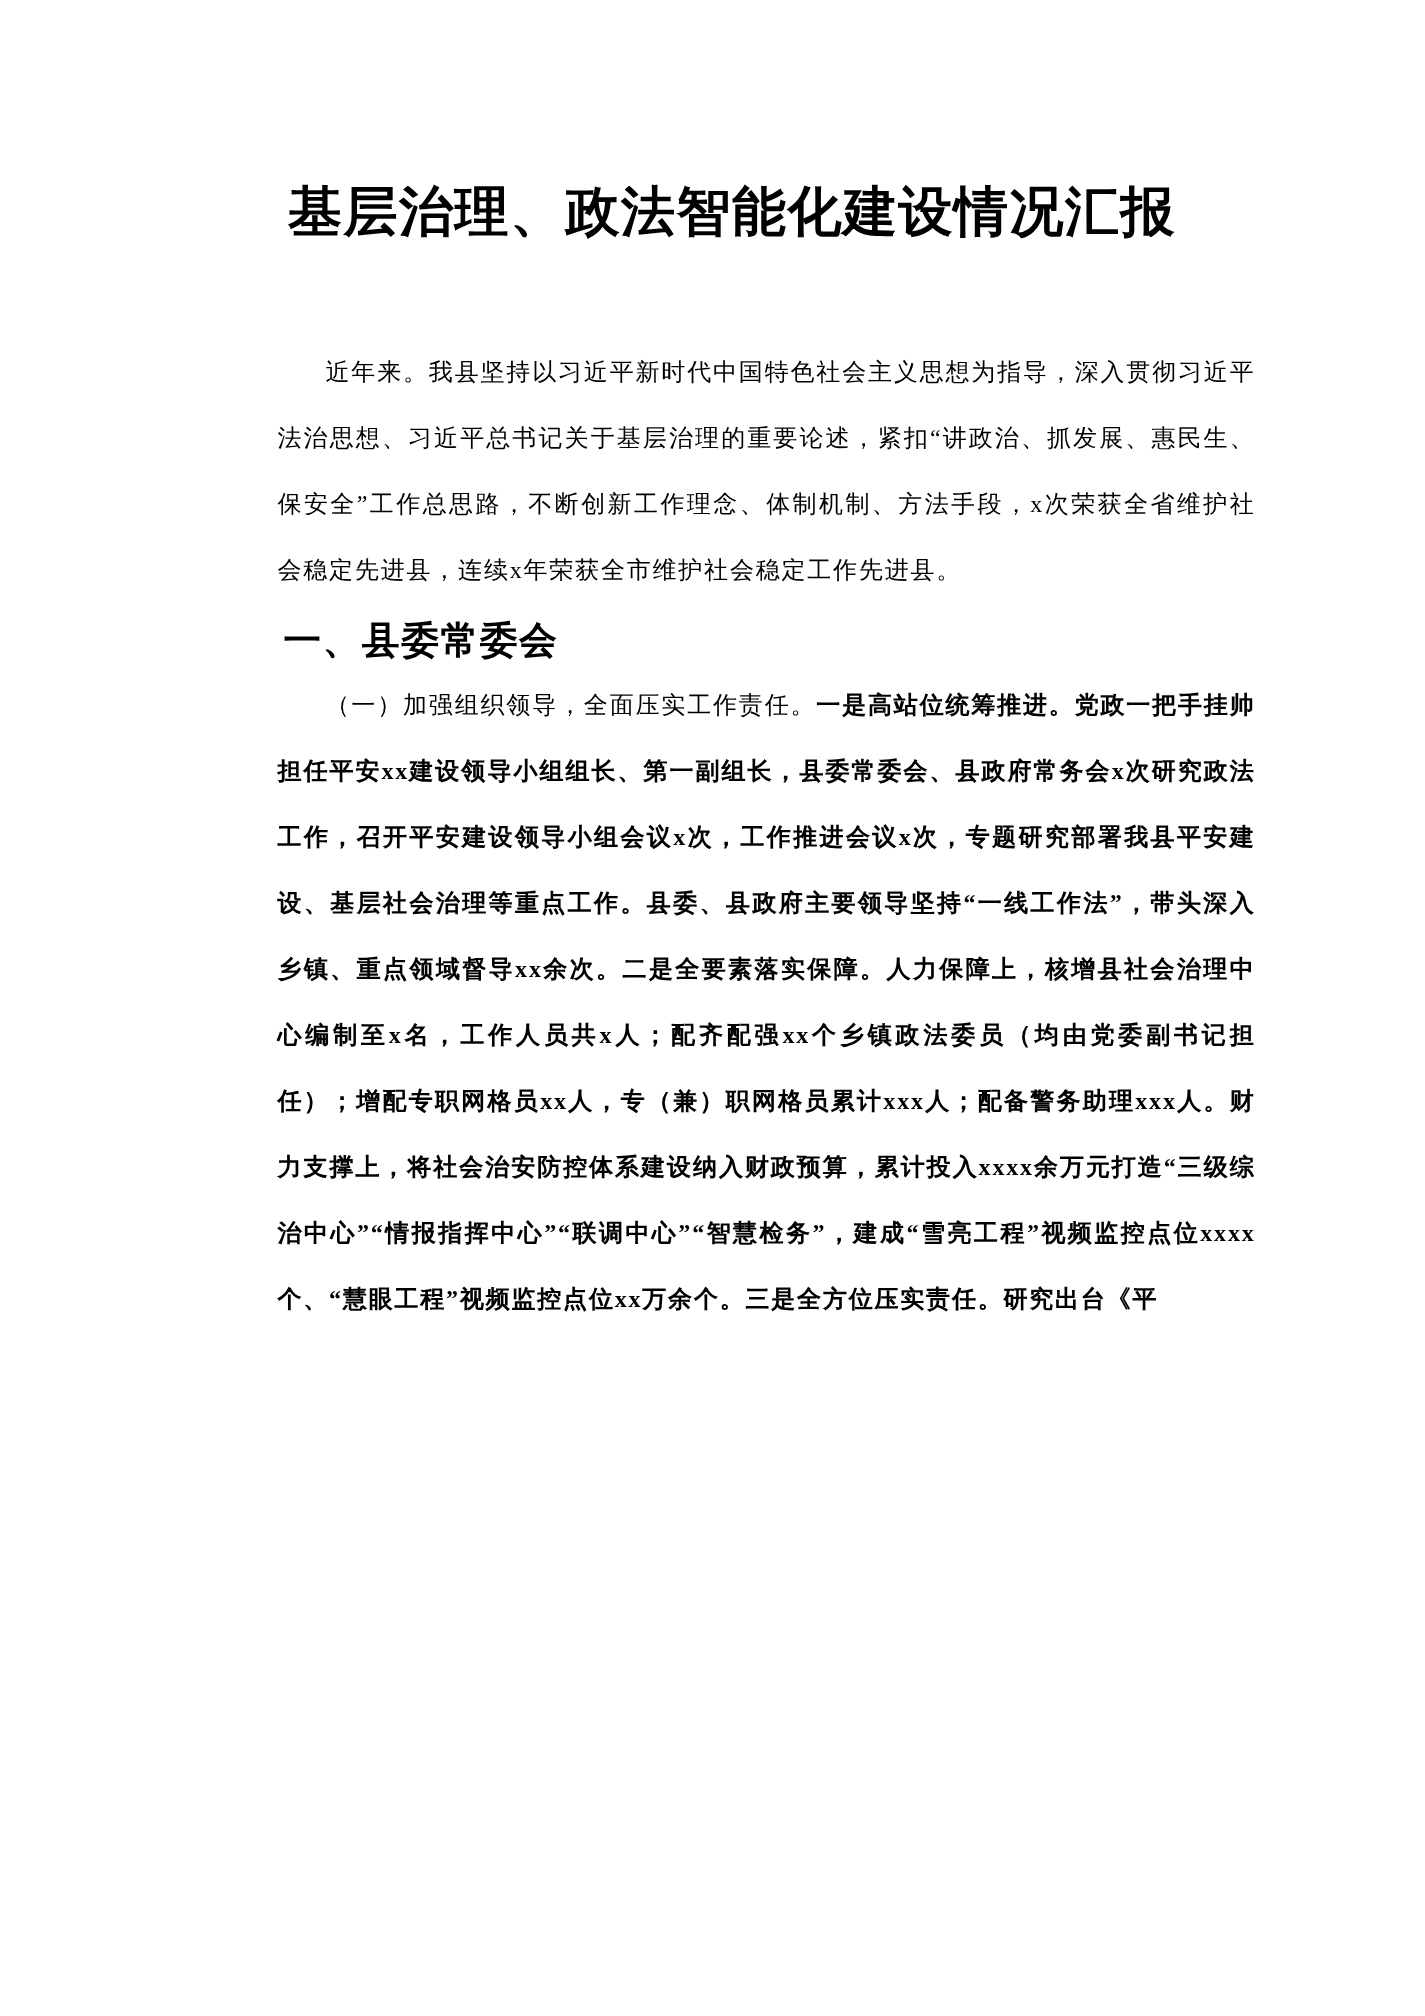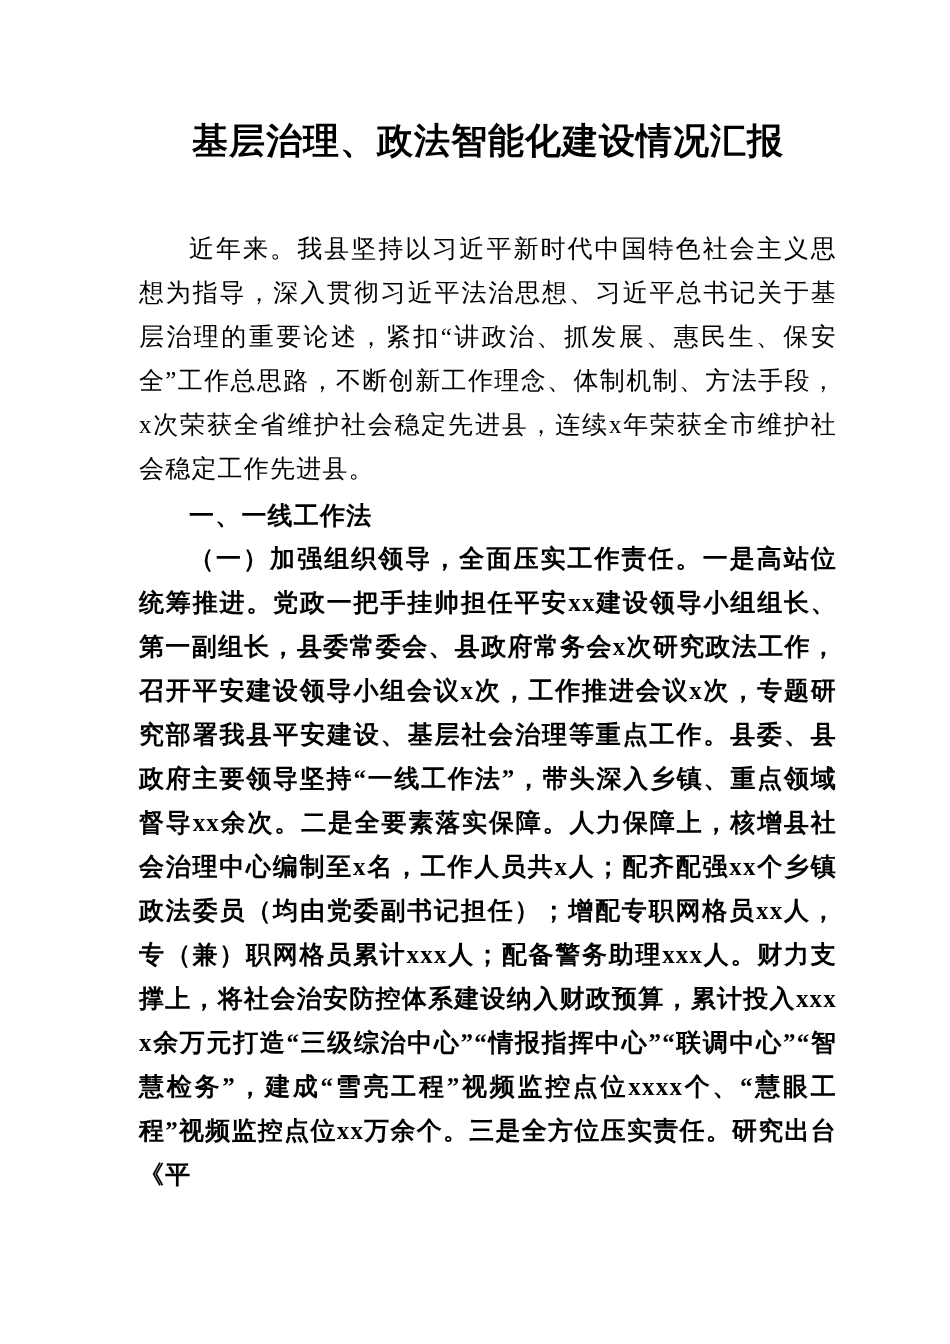--- a/index.html
+++ b/index.html
@@ -27,52 +27,53 @@
       font-size: 36px;
       font-weight: bold;
       text-align: center;
       letter-spacing: 1px;
       line-height: 1.3;
       margin-bottom: 62px;
       font-family: "Liberation Serif", "DejaVu Serif", serif;
     }
 
     .para {
-      font-size: 25px;
+      font-size: 16px;
       line-height: 44px;
       letter-spacing: 1.2px;
       text-align: justify;
       text-indent: 2em;
       word-break: break-all;
+      margin-left: 46px;
     }
 
     .section-heading {
       font-size: 25px;
       line-height: 44px;
       letter-spacing: 1.2px;
       font-weight: bold;
       text-indent: 2em;
       font-family: "Liberation Sans", "DejaVu Sans", sans-serif;
       margin-top: 2px;
     }
 
     .para-lead {
-      font-weight: bold;
+      font-weight: normal;
     }
 
     .body-text {
       font-weight: bold;
     }
   </style>
 </head>
 <body>
 
 <div class="page">
 
   <h1 class="doc-title">基层治理、政法智能化建设情况汇报</h1>
 
   <p class="para">近年来。我县坚持以习近平新时代中国特色社会主义思想为指导，深入贯彻习近平法治思想、习近平总书记关于基层治理的重要论述，紧扣“讲政治、抓发展、惠民生、保安全”工作总思路，不断创新工作理念、体制机制、方法手段，x次荣获全省维护社会稳定先进县，连续x年荣获全市维护社会稳定工作先进县。</p>
 
-  <h2 class="section-heading">一、一线工作法</h2>
+  <h2 class="section-heading">一、县委常委会</h2>
 
   <p class="para"><span class="para-lead">（一）加强组织领导，全面压实工作责任。</span><span class="body-text">一是高站位统筹推进。党政一把手挂帅担任平安xx建设领导小组组长、第一副组长，县委常委会、县政府常务会x次研究政法工作，召开平安建设领导小组会议x次，工作推进会议x次，专题研究部署我县平安建设、基层社会治理等重点工作。县委、县政府主要领导坚持“一线工作法”，带头深入乡镇、重点领域督导xx余次。二是全要素落实保障。人力保障上，核增县社会治理中心编制至x名，工作人员共x人；配齐配强xx个乡镇政法委员（均由党委副书记担任）；增配专职网格员xx人，专（兼）职网格员累计xxx人；配备警务助理xxx人。财力支撑上，将社会治安防控体系建设纳入财政预算，累计投入xxxx余万元打造“三级综治中心”“情报指挥中心”“联调中心”“智慧检务”，建成“雪亮工程”视频监控点位xxxx个、“慧眼工程”视频监控点位xx万余个。三是全方位压实责任。研究出台《平</span></p>
 
 </div>
 
 </body></html>

